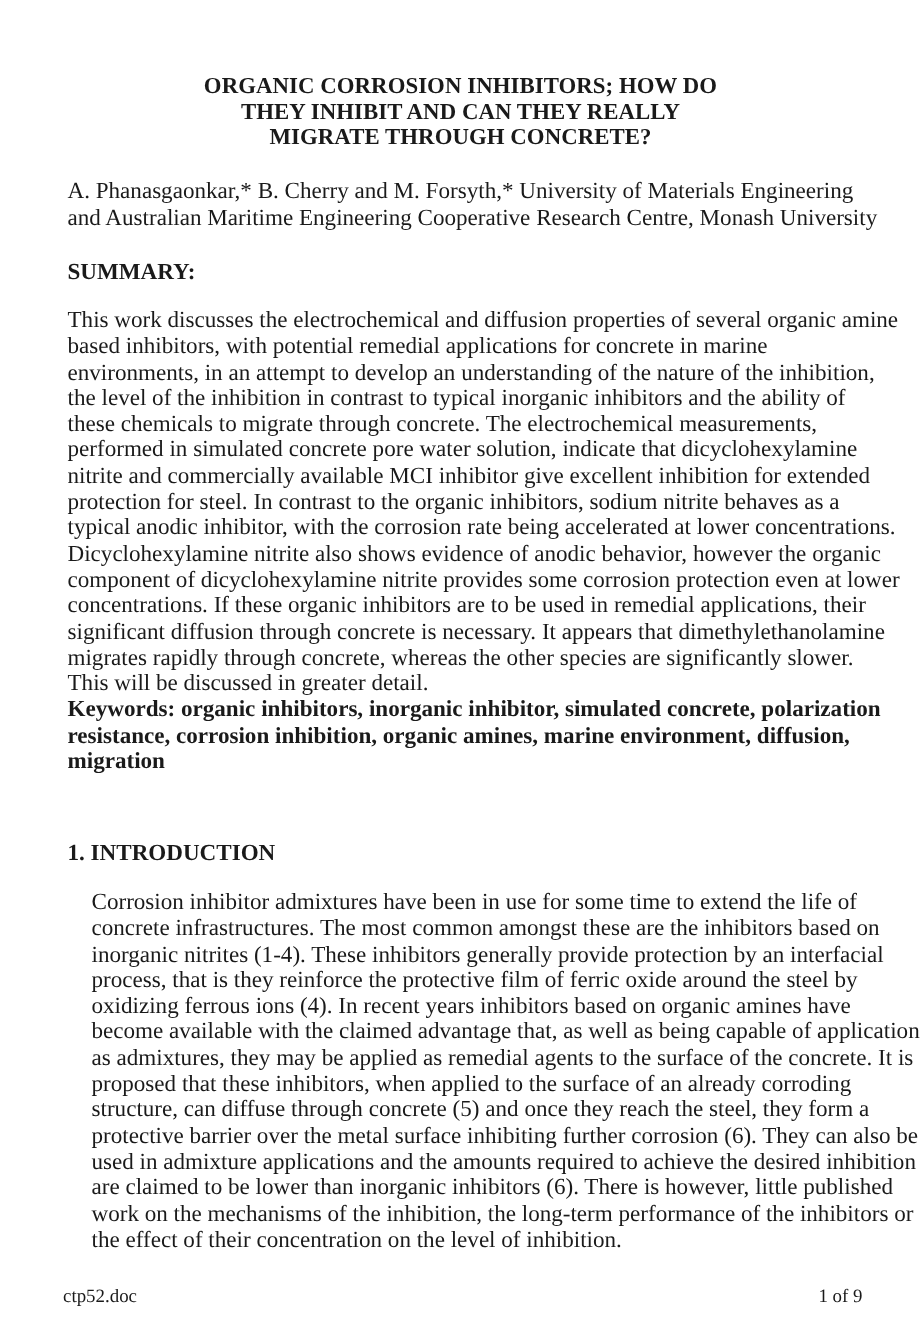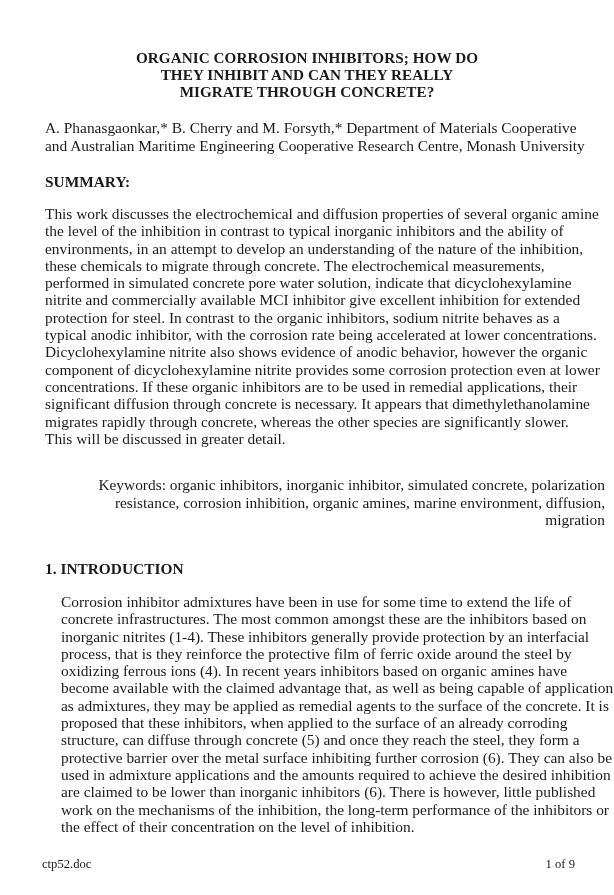--- a/index.html
+++ b/index.html
@@ -23,52 +23,53 @@
     .heading {
       position: absolute; left: 45px; font-weight: bold; font-size: 15.4px; line-height: 18px;
       white-space: nowrap;
     }
     .para {
       position: absolute; left: 45px; width: 560px;
       font-size: 15.4px; line-height: 17.3px;
     }
     .para div { white-space: nowrap; }
     .keywords {
-      position: absolute; left: 45px; top: 476px; width: 560px;
-      font-weight: normal; font-size: 15.4px; line-height: 17.6px; text-align: right;
+      position: absolute; left: 45px; top: 464px; width: 560px;
+      font-weight: bold; font-size: 15.4px; line-height: 17.6px;
     }
     .keywords div { white-space: nowrap; }
     .footer {
       position: absolute; top: 857px; font-size: 12.6px; line-height: 15px; white-space: nowrap;
     }
     .footer-left { left: 42px; }
     .footer-right { right: 39px; }
   </style>
 </head>
 <body>
 
 <div class="page">
 
   <div class="title">
     <div>ORGANIC CORROSION INHIBITORS; HOW DO</div>
     <div>THEY INHIBIT AND CAN THEY REALLY</div>
     <div>MIGRATE THROUGH CONCRETE?</div>
   </div>
 
   <div class="authors">
-    <div>A. Phanasgaonkar,* B. Cherry and M. Forsyth,* Department of Materials Cooperative</div>
+    <div>A. Phanasgaonkar,* B. Cherry and M. Forsyth,* University of Materials Engineering</div>
     <div>and Australian Maritime Engineering Cooperative Research Centre, Monash University</div>
   </div>
 
   <div class="heading" style="top:173px;">SUMMARY:</div>
 
   <div class="para" style="top:205px;">
     <div>This work discusses the electrochemical and diffusion properties of several organic amine</div>
+    <div>based inhibitors, with potential remedial applications for concrete in marine</div>
+    <div>environments, in an attempt to develop an understanding of the nature of the inhibition,</div>
     <div>the level of the inhibition in contrast to typical inorganic inhibitors and the ability of</div>
-    <div>environments, in an attempt to develop an understanding of the nature of the inhibition,</div>
     <div>these chemicals to migrate through concrete.  The electrochemical measurements,</div>
     <div>performed in simulated concrete pore water solution, indicate that dicyclohexylamine</div>
     <div>nitrite and commercially available MCI inhibitor give excellent inhibition for extended</div>
     <div>protection for steel.  In contrast to the organic inhibitors, sodium nitrite behaves as a</div>
     <div>typical anodic inhibitor, with the corrosion rate being accelerated at lower concentrations.</div>
     <div>Dicyclohexylamine nitrite also shows evidence of anodic behavior, however the organic</div>
     <div>component of dicyclohexylamine nitrite provides some corrosion protection even at lower</div>
     <div>concentrations. If these organic inhibitors are to be used in remedial applications, their</div>
     <div>significant diffusion through concrete is necessary.  It appears that dimethylethanolamine</div>
     <div>migrates rapidly through concrete, whereas the other species are significantly slower.</div>

